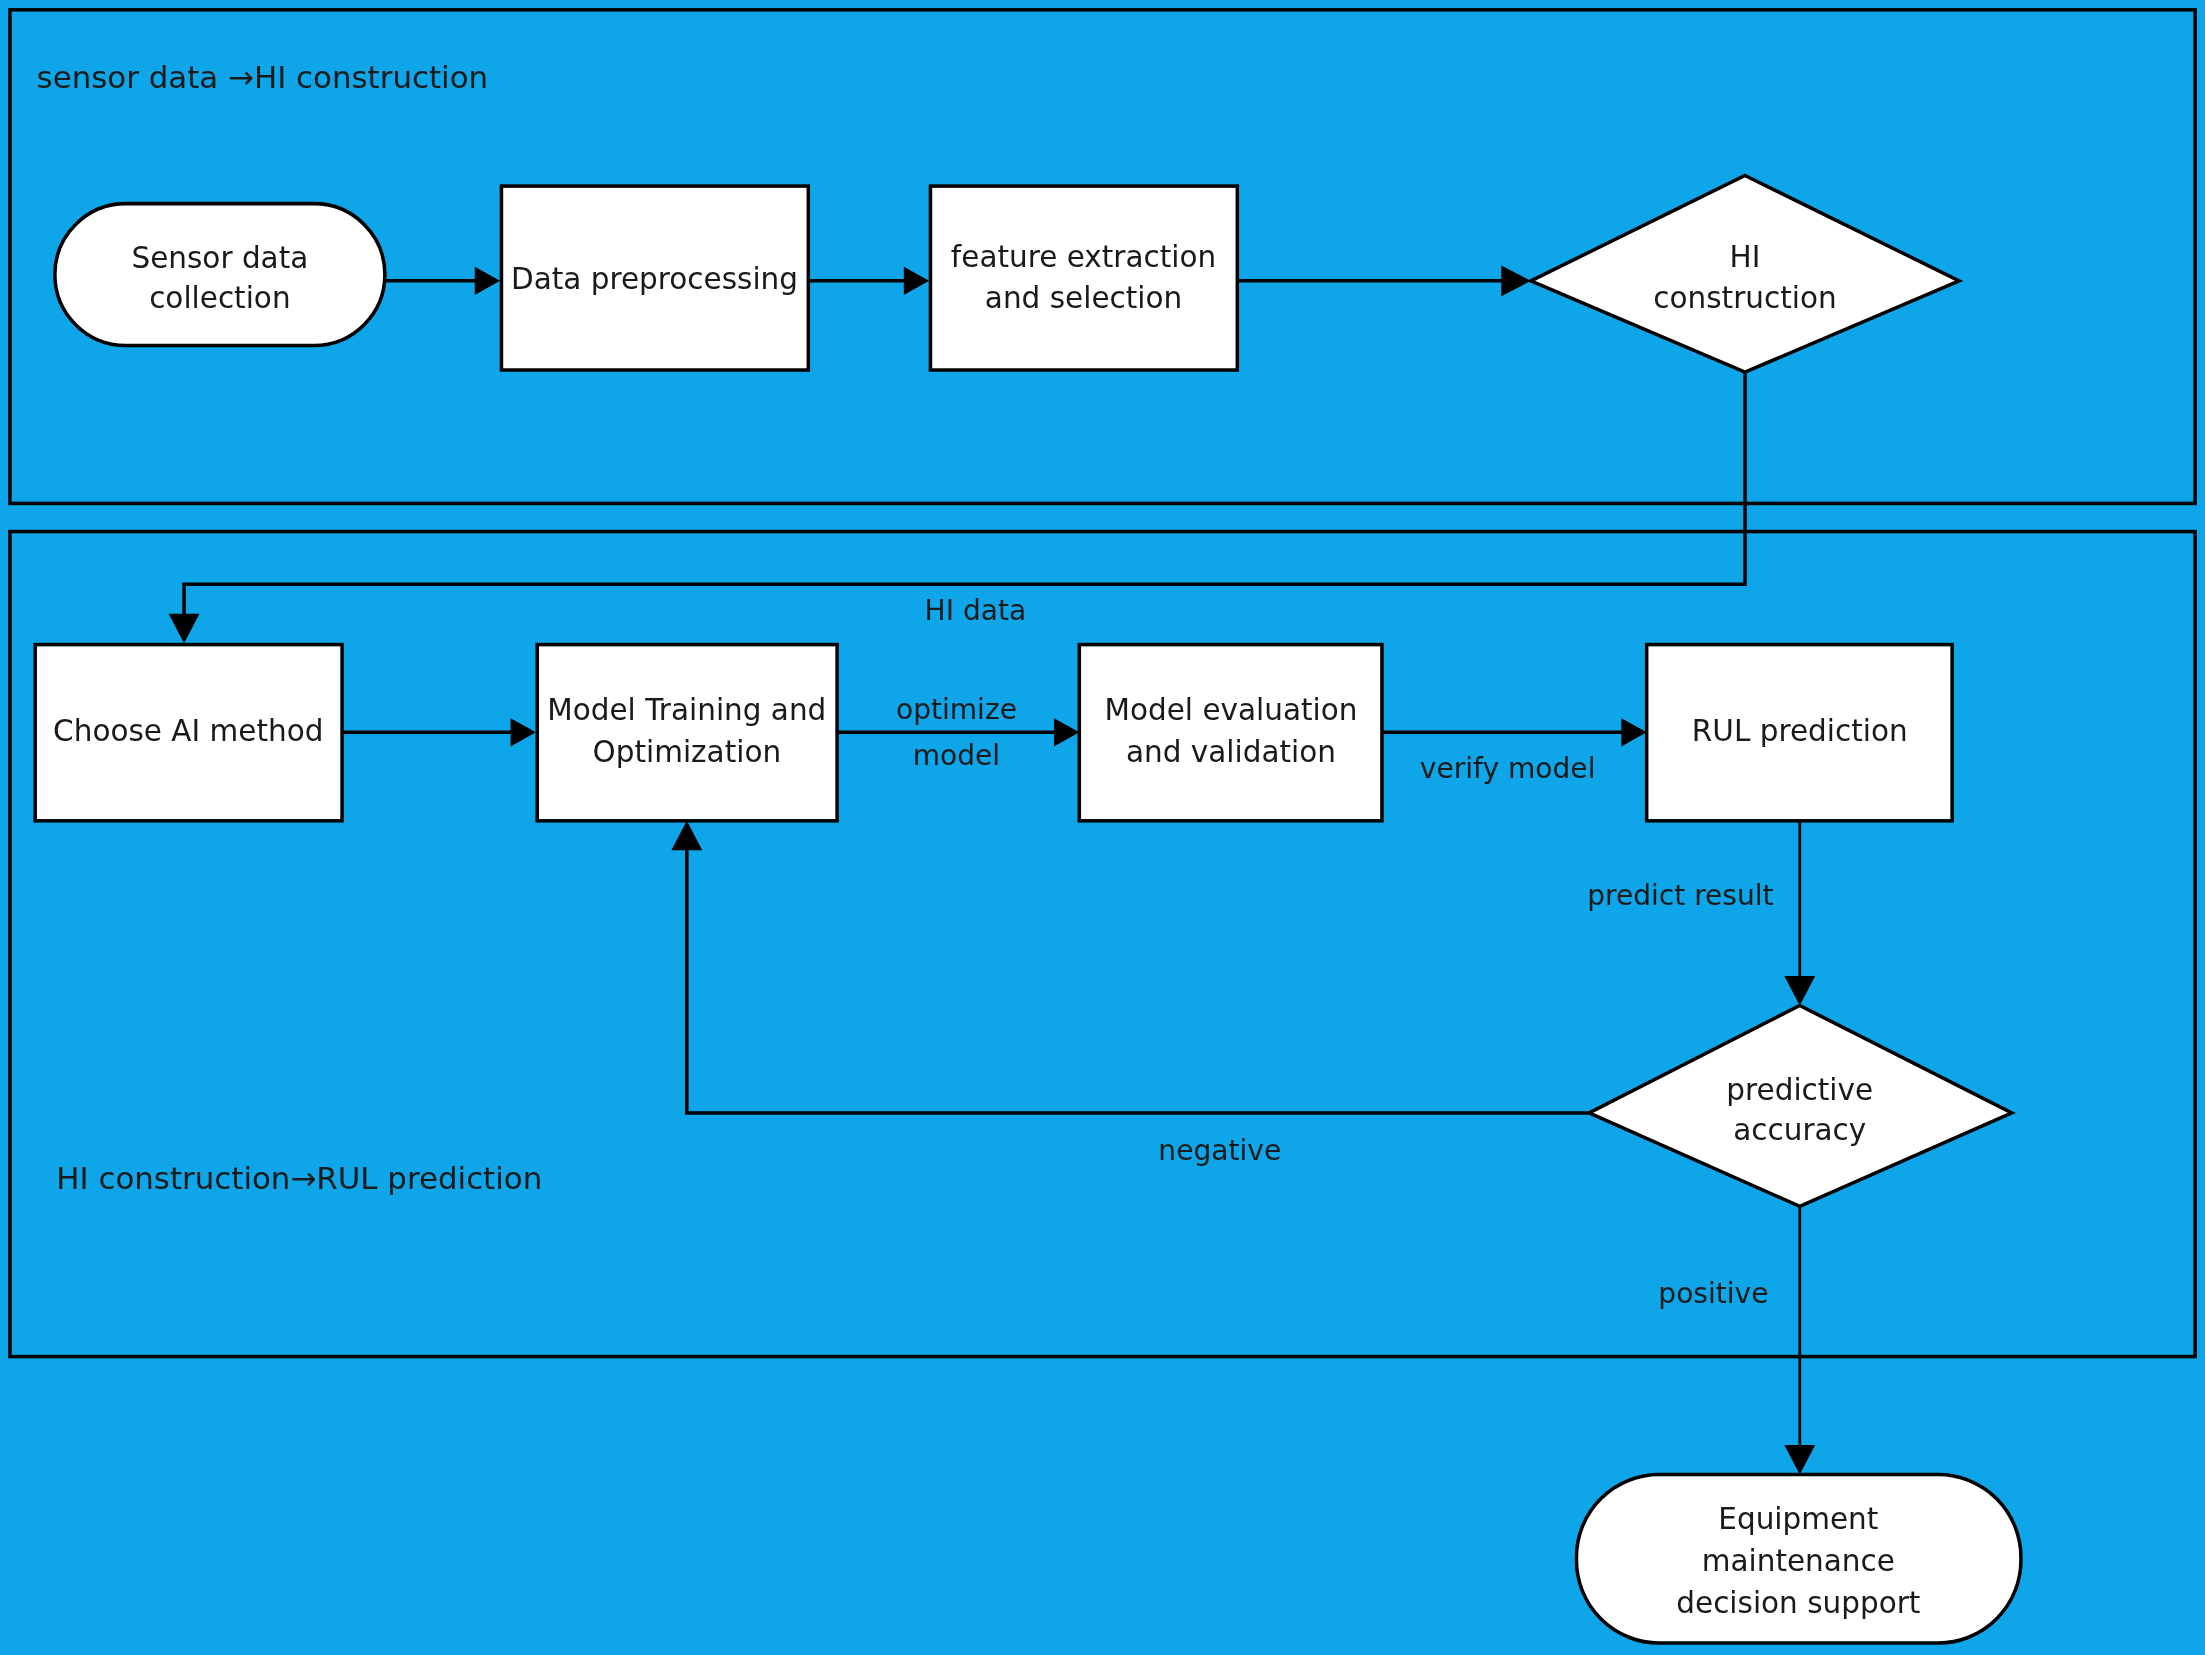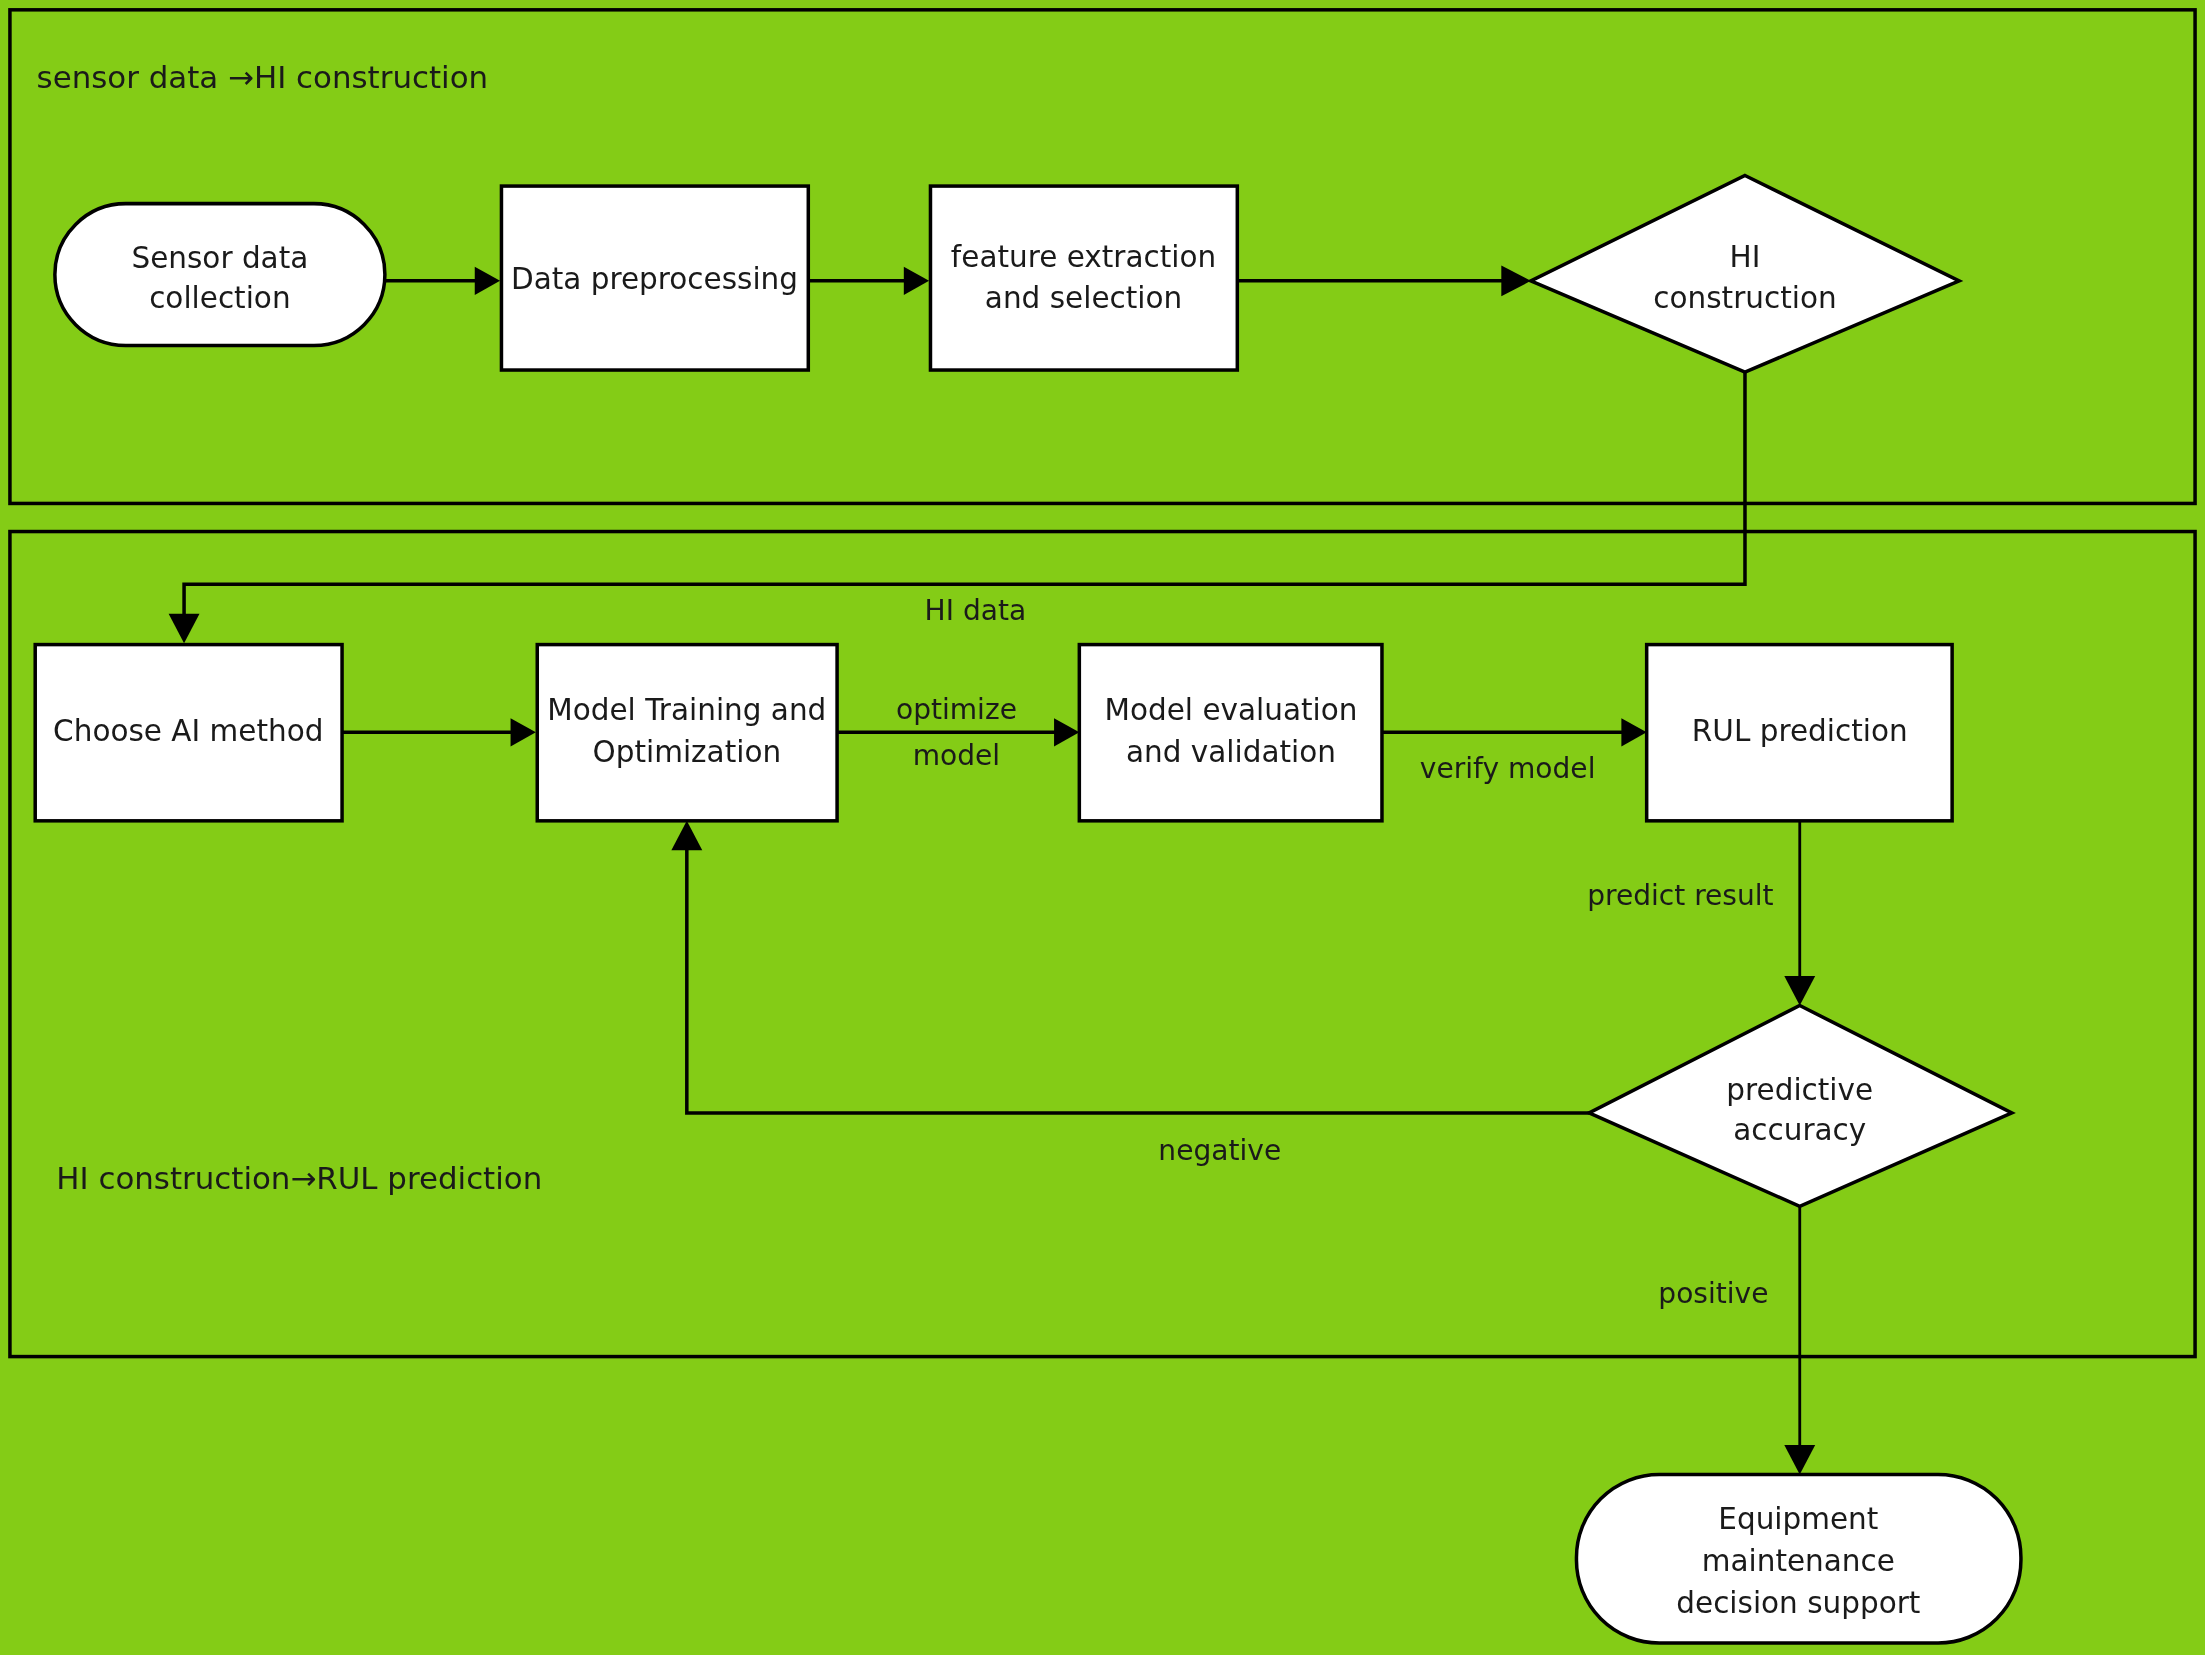--- a/index.html
+++ b/index.html
@@ -7,21 +7,21 @@
     padding: 0;
     background: #ffffff;
   }
   body {
     font-family: "DejaVu Sans", sans-serif;
   }
   #canvas {
     position: relative;
     width: 2205px;
     height: 1655px;
-    background: #84cc16;
+    background: #0ea5e9;
     overflow: hidden;
   }
   svg.flow {
     display: block;
     width: 2205px;
     height: 1655px;
   }
   .shape-stroke {
     fill: #ffffff;
     stroke: #000000;

